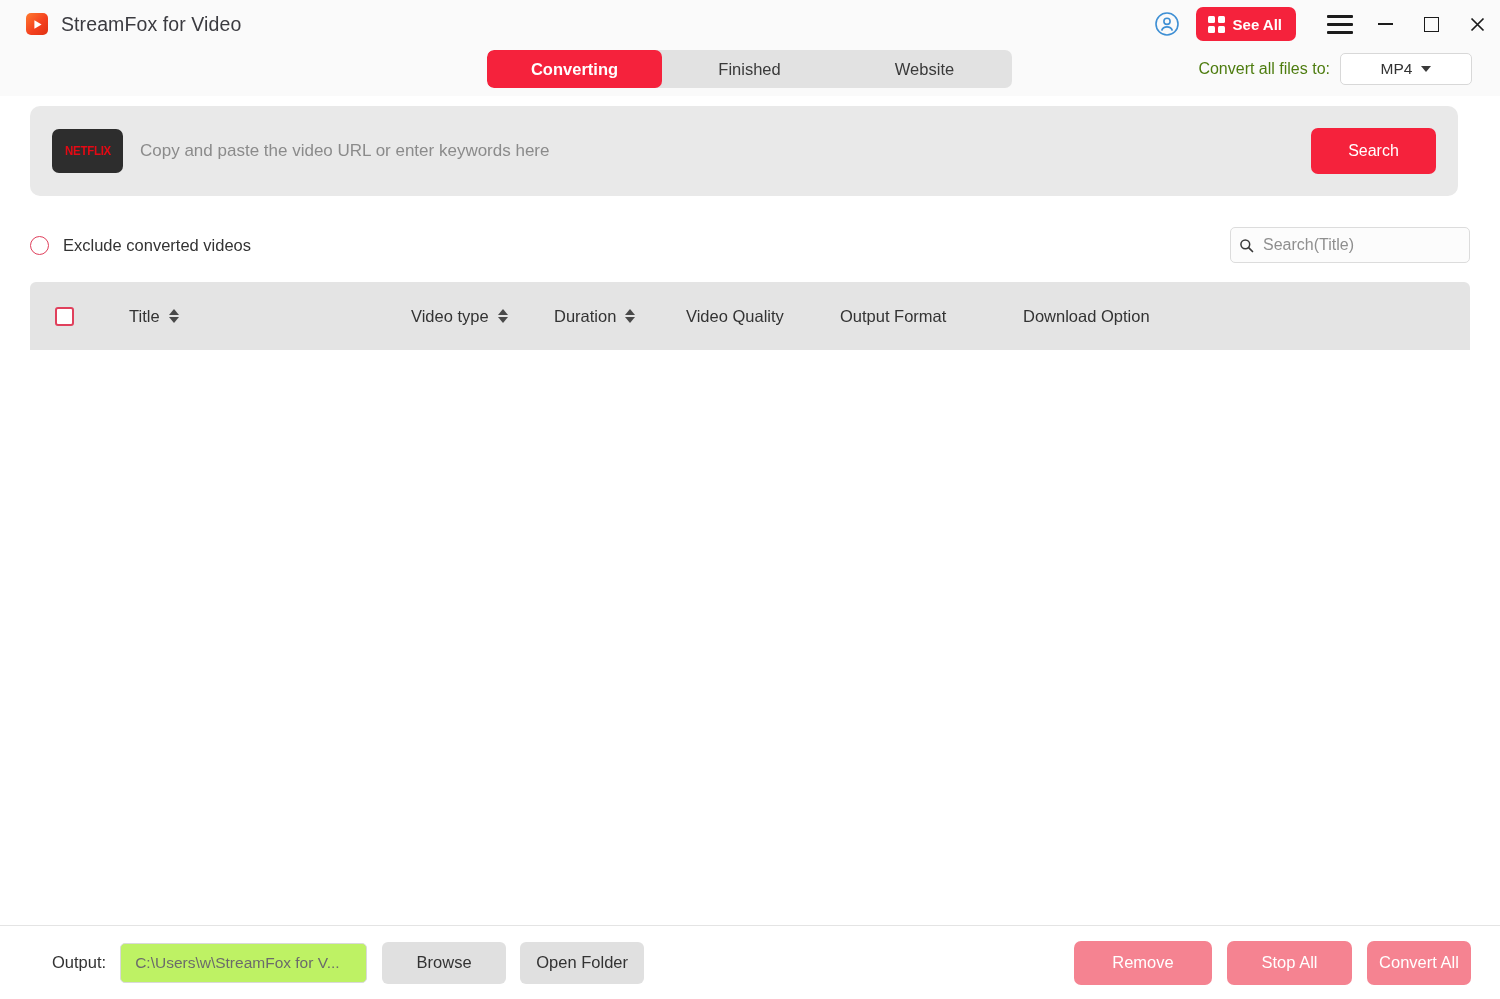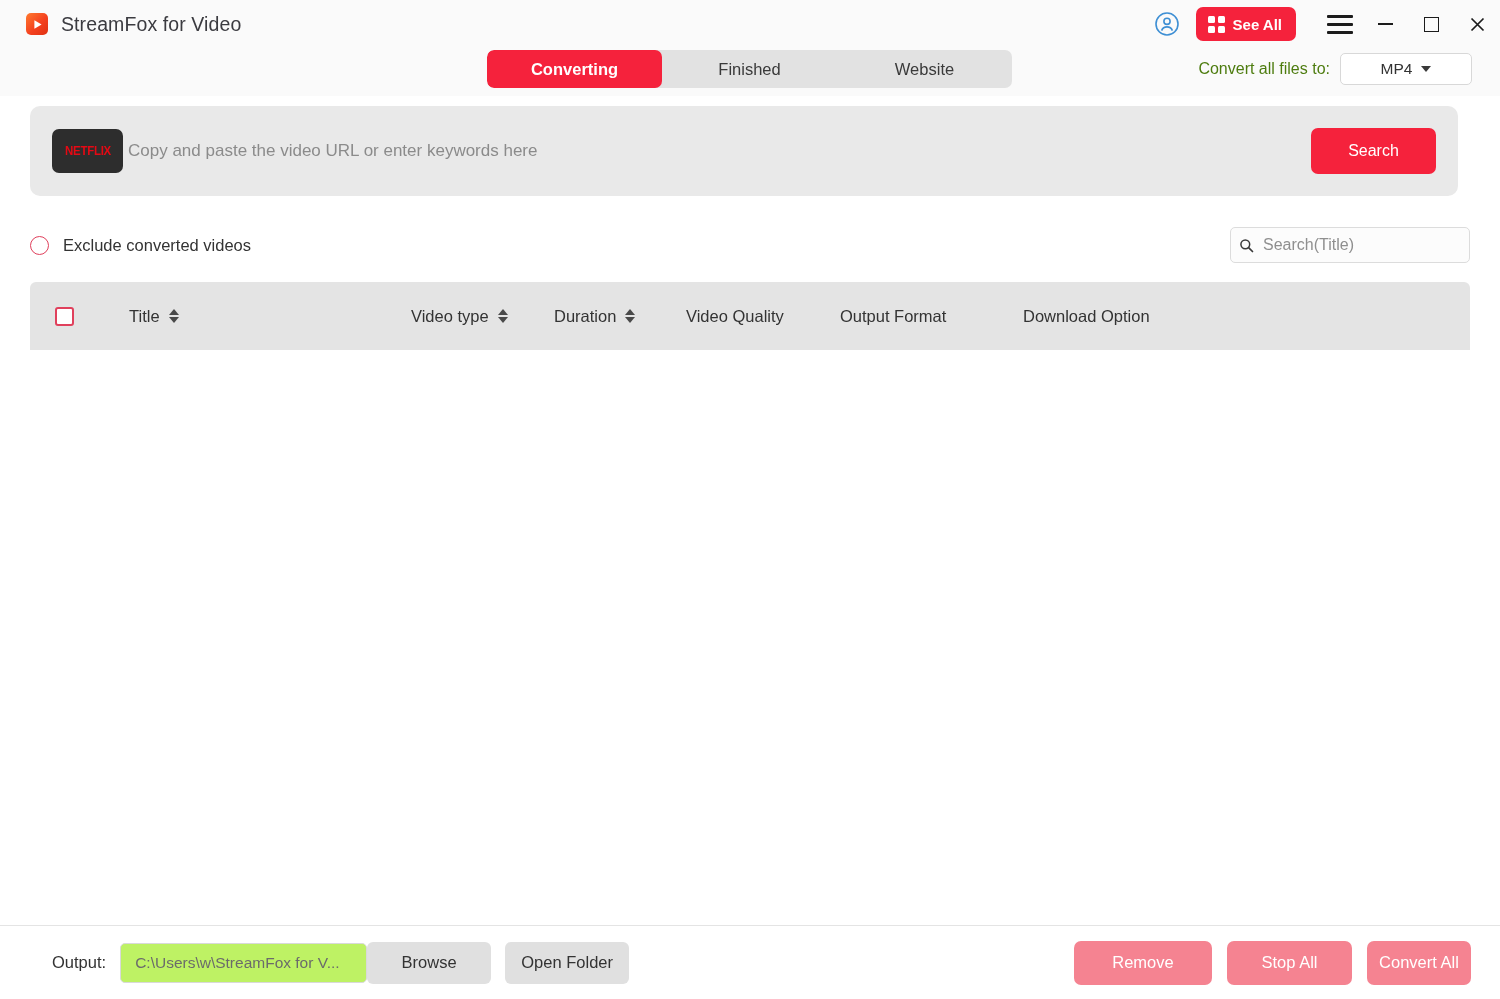--- a/index.html
+++ b/index.html
@@ -106,21 +106,21 @@
     background: #2d2d2d; display:flex; align-items:center; justify-content:center;
     flex: 0 0 71px;
   }
   .site-badge span {
     color: #e50914; font-size: 12.5px; font-weight: bold;
     letter-spacing: -0.3px; transform: scaleX(0.92);
     font-family: "Liberation Sans Narrow", "Liberation Sans", sans-serif;
   }
   .url-input {
     flex: 1 1 auto; height: 44px; border: none; background: transparent;
-    font-family: inherit; font-size: 17px; color: #333; padding-left: 5px; outline: none;
+    font-family: inherit; font-size: 17px; color: #333; padding-left: 17px; outline: none;
   }
   .url-input::placeholder { color: #8b8b8b; }
   .search-btn {
     flex: 0 0 125px; width: 125px; height: 46px;
     background: #f5223c; color: #fff; border: none; border-radius: 7px;
     font-family: inherit; font-size: 16px; cursor: pointer; margin-left: 26px;
   }
 
   .filterrow {
     position: absolute; left: 30px; right: 30px; top: 118px;
@@ -181,21 +181,21 @@
     width: 247px; height: 40px; margin-left: 14px;
     border: 1px solid #d9d9d9; border-radius: 5px; background: #bef264;
     display: flex; align-items: center; padding: 0 14px;
     font-size: 15.5px; color: #6b6b6b; white-space: nowrap; overflow: hidden;
     cursor: text;
   }
   .gbtn {
     height: 42px; background: #e0e0e0; border: none; border-radius: 6px;
     font-family: inherit; font-size: 16.5px; color: #333; cursor: pointer;
   }
-  .btn-browse { width: 124px; }
+  .btn-browse { width: 124px; margin-left: 15px; }
   .btn-openfolder { width: 124px; margin-left: 14px; }
 
   .action-group { position: absolute; right: 29px; display: flex; gap: 15px; }
   .pinkbtn {
     height: 44px; background: #f58391; border: none; border-radius: 7px;
     color: #fff; font-family: inherit; font-size: 16.5px; cursor: pointer;
   }
   .btn-remove { width: 138px; }
   .btn-stopall { width: 125px; }
   .btn-convertall { width: 104px; }

